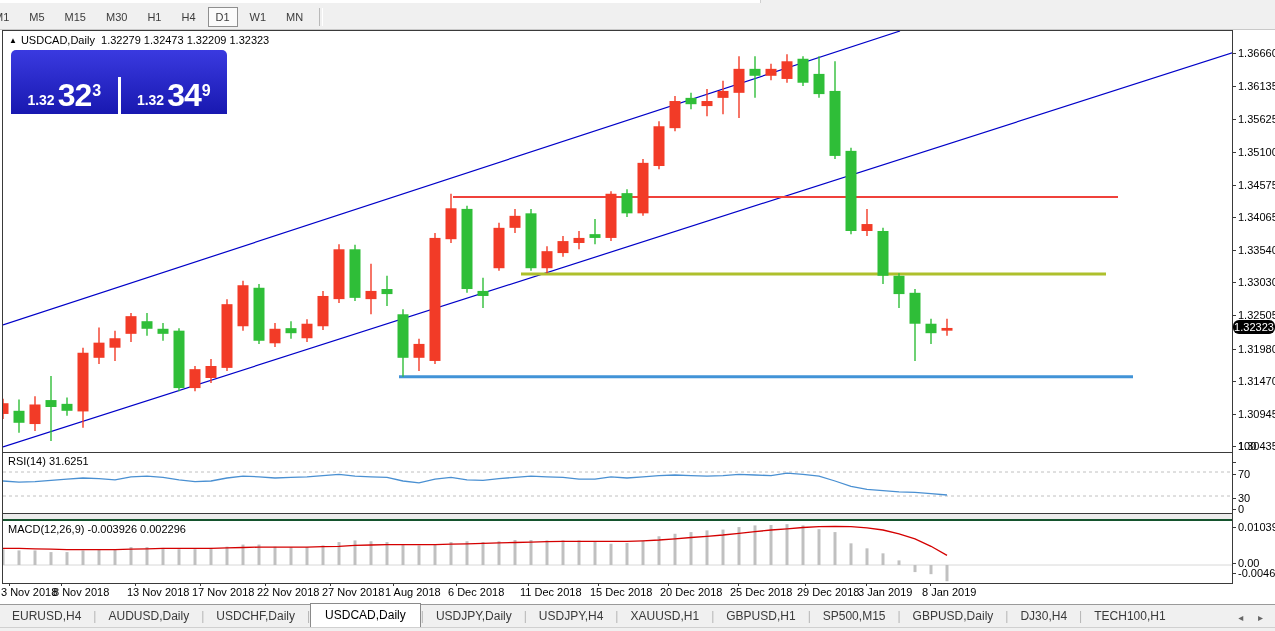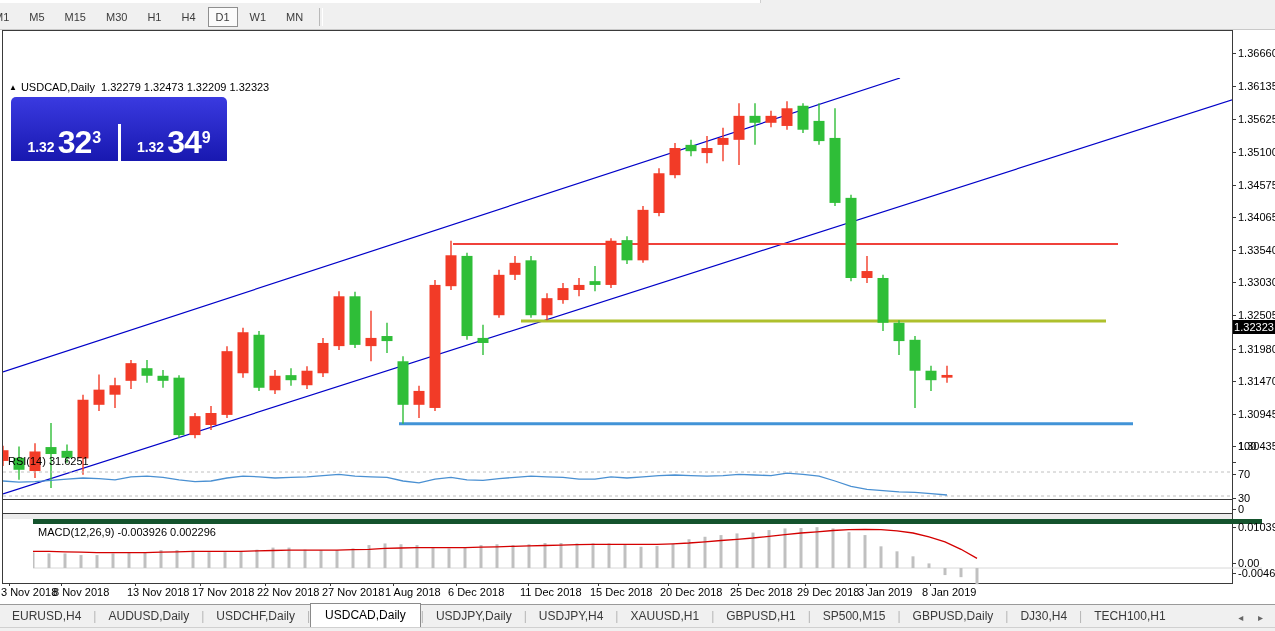--- a/index.html
+++ b/index.html
@@ -11,24 +11,24 @@
   
   .toolbar{position:absolute;left:0;top:4px;width:1275px;height:25px;background:#f0f0f0;
     border-bottom:1px solid #c9c9c9;display:flex;align-items:center;font-size:11px;color:#3c3c3c;}
   .tfbtn{padding:3px 7px;margin:0 2px;border:1px solid transparent;cursor:default;white-space:nowrap;}
   .tfbtn.first{margin-left:-14px;}
   .tfbtn.active{background:#fbfbfb;border:1px solid #8f8f8f;}
   .tbsep{width:2px;height:18px;border-left:1px solid #b9b9b9;border-right:1px solid #fff;margin:0 6px;}
   
   .chartwin{position:absolute;left:2px;top:30px;width:1229px;height:552px;border:1px solid #3a3a3a;background:#fff;}
   .pane{position:absolute;left:0;width:1229px;overflow:hidden;}
-  .pane-main{top:0;height:421px;border-bottom:1px solid #3a3a3a;margin-top:47px;}
+  .pane-main{top:0;height:421px;border-bottom:1px solid #3a3a3a;}
   .pane-rsi{top:422px;height:60px;border-bottom:1px solid #3a3a3a;}
   .splitter{position:absolute;left:0;top:483px;width:1229px;height:5px;background:#ececec;}
-  .pane-macd{top:488px;height:64px;border-top:5px solid #14532d;margin-left:30px;}
+  .pane-macd{top:488px;height:64px;border-top:2px solid #14532d;}
   .pane svg{position:absolute;left:0;top:0;}
   .pane-label{position:absolute;left:5px;top:2px;font-size:11px;color:#000;z-index:5;white-space:nowrap;}
   .symbol-title{position:absolute;left:6px;top:3px;font-size:11px;color:#000;z-index:5;white-space:nowrap;}
   .symbol-title .tri{font-size:8px;margin-right:4px;position:relative;top:-1px;}
   
   .trade-panel{position:absolute;left:8px;top:19px;width:216px;height:64px;z-index:6;
     background:linear-gradient(#3a3ae0,#1818b0);border-radius:5px 5px 0 0;color:#fff;}
   .tp-top{position:absolute;left:0;top:0;width:216px;height:27px;}
   .tp-sell,.tp-buy{position:absolute;top:0;height:27px;line-height:27px;font-size:13px;color:#fff;text-align:center;}
   .tp-sell{left:0;width:52px;}
@@ -41,21 +41,21 @@
   .tp-prices{position:absolute;left:0;top:27px;width:216px;height:37px;display:flex;}
   .tp-price{flex:1;position:relative;display:flex;align-items:flex-end;justify-content:center;padding-bottom:2px;}
   .tp-price.left{border-right:3px solid #fff;}
   .pp-small{font-size:14px;font-weight:bold;margin-right:3px;position:relative;top:-4px;}
   .pp-big{font-size:32px;font-weight:bold;line-height:33px;letter-spacing:-1px;}
   .pp-sup{font-size:16px;font-weight:bold;position:relative;top:-12px;margin-left:1px;}
   
   .axis-label{position:absolute;left:1238px;font-size:11px;color:#000;white-space:nowrap;}
   .axis-tick{position:absolute;left:1232px;width:4px;height:1px;background:#3a3a3a;}
   .price-badge{position:absolute;left:1233px;width:42px;height:14px;background:#000;color:#fff;
-    font-size:11px;line-height:14px;text-align:center;z-index:4;}
+    font-size:11px;line-height:14px;text-align:center;z-index:4;border-radius:6px;}
   
   .date-label{position:absolute;top:586px;font-size:11px;color:#000;white-space:nowrap;}
   .date-tick{position:absolute;top:583px;width:1px;height:3px;background:#3a3a3a;}
   
   .tabbar{position:absolute;left:0;top:604px;width:1275px;height:22px;background:#f0f0f0;
     border-top:1px solid #9a9a9a;display:flex;align-items:flex-end;font-size:12px;color:#3a3a3a;}
   .tab{padding:3px 12px 4px 12px;white-space:nowrap;position:relative;}
   .tab.active{background:#fff;border:1px solid #8a8a8a;border-bottom:none;padding:4px 14px 5px 14px;color:#000;}
   .tabdiv{color:#b5b5b5;padding:0 0 4px 0;}
   .tab-arrows{position:absolute;right:6px;top:7px;font-size:10px;color:#666;letter-spacing:6px;}

